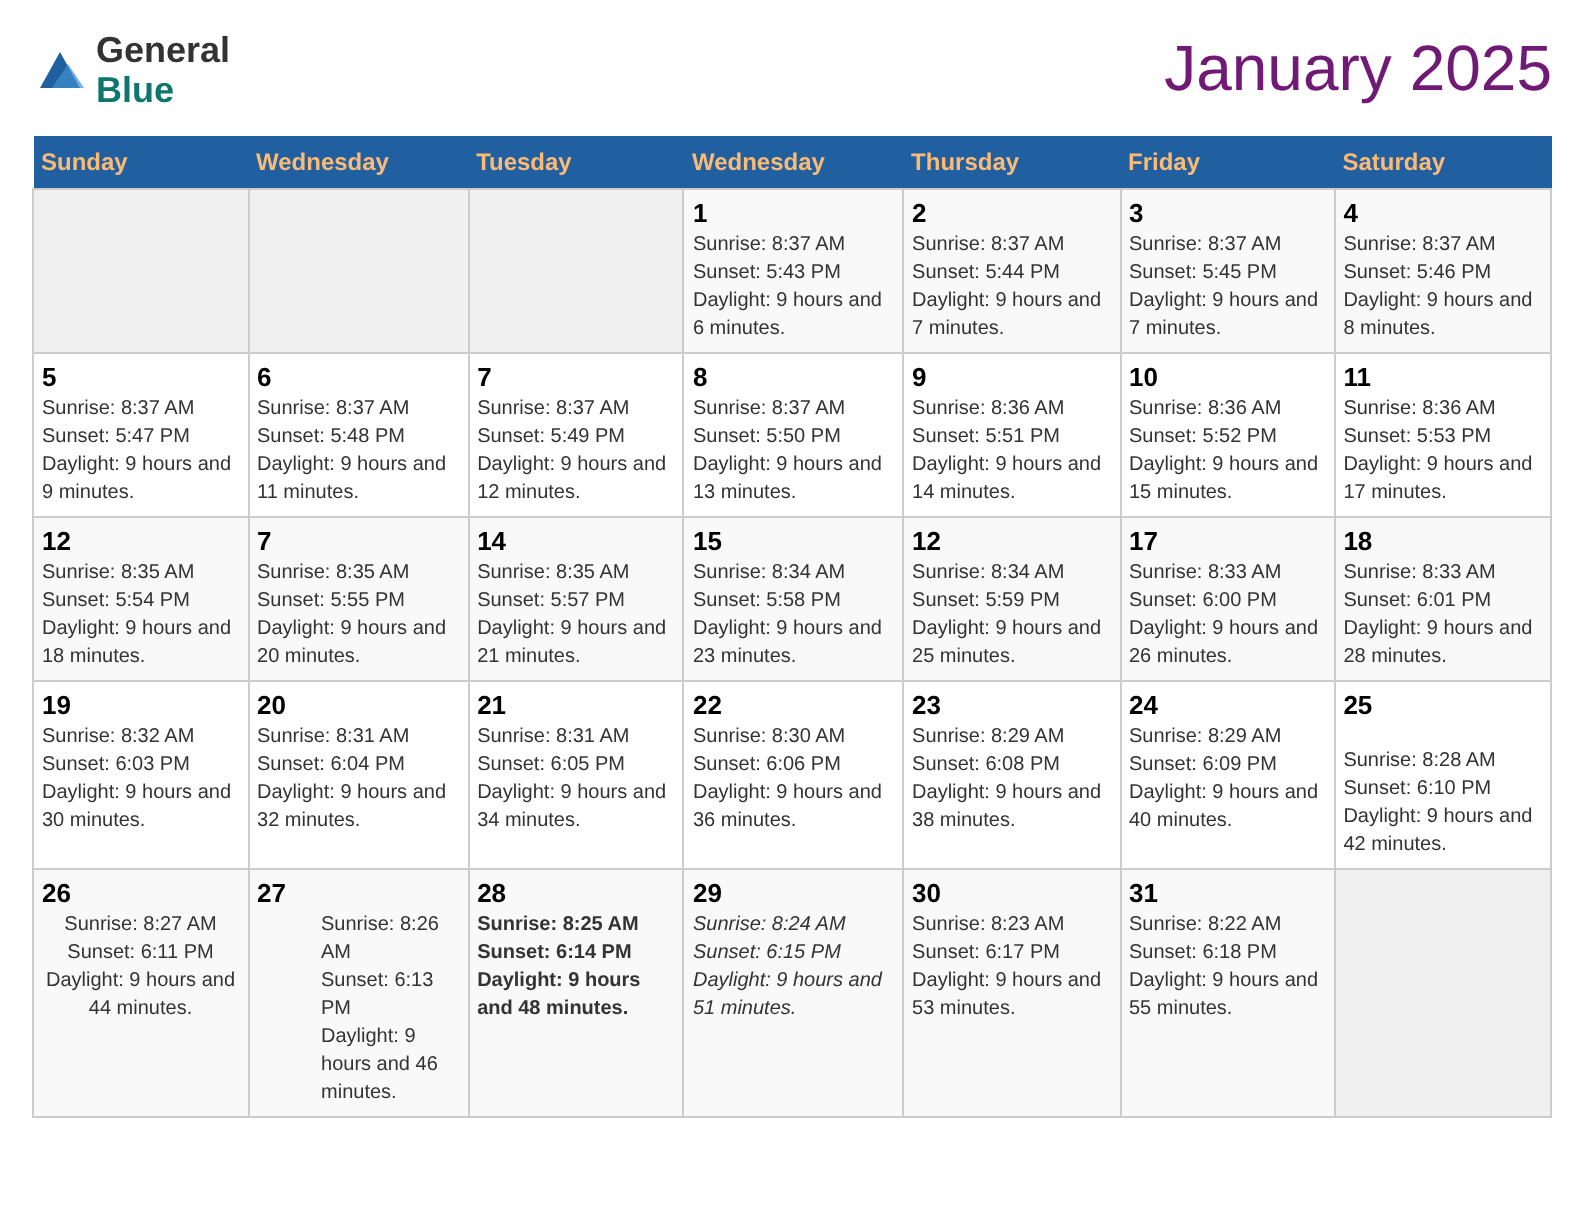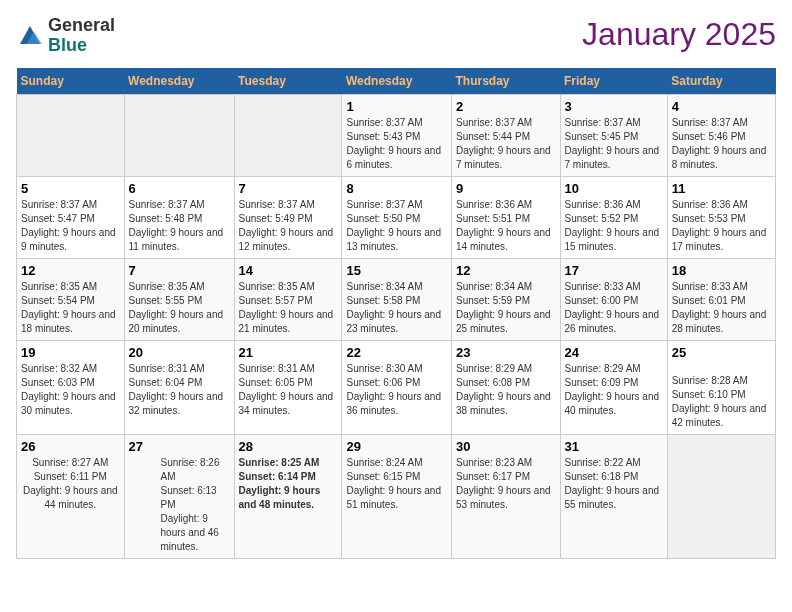--- a/index.html
+++ b/index.html
@@ -294,21 +294,21 @@
 Daylight: 9 hours and 46 minutes.</div>
         </td>
         <td>
           <div class="day-number">28</div>
           <div class="day-info" style="white-space: pre-line; font-weight: bold;">Sunrise: 8:25 AM
 Sunset: 6:14 PM
 Daylight: 9 hours and 48 minutes.</div>
         </td>
         <td>
           <div class="day-number">29</div>
-          <div class="day-info" style="white-space: pre-line;">Sunrise: 8:24 AM
+          <div class="day-info" style="white-space: pre-line; font-style: italic;">Sunrise: 8:24 AM
 Sunset: 6:15 PM
 Daylight: 9 hours and 51 minutes.</div>
         </td>
         <td>
           <div class="day-number">30</div>
           <div class="day-info" style="white-space: pre-line;">Sunrise: 8:23 AM
 Sunset: 6:17 PM
 Daylight: 9 hours and 53 minutes.</div>
         </td>
         <td>

